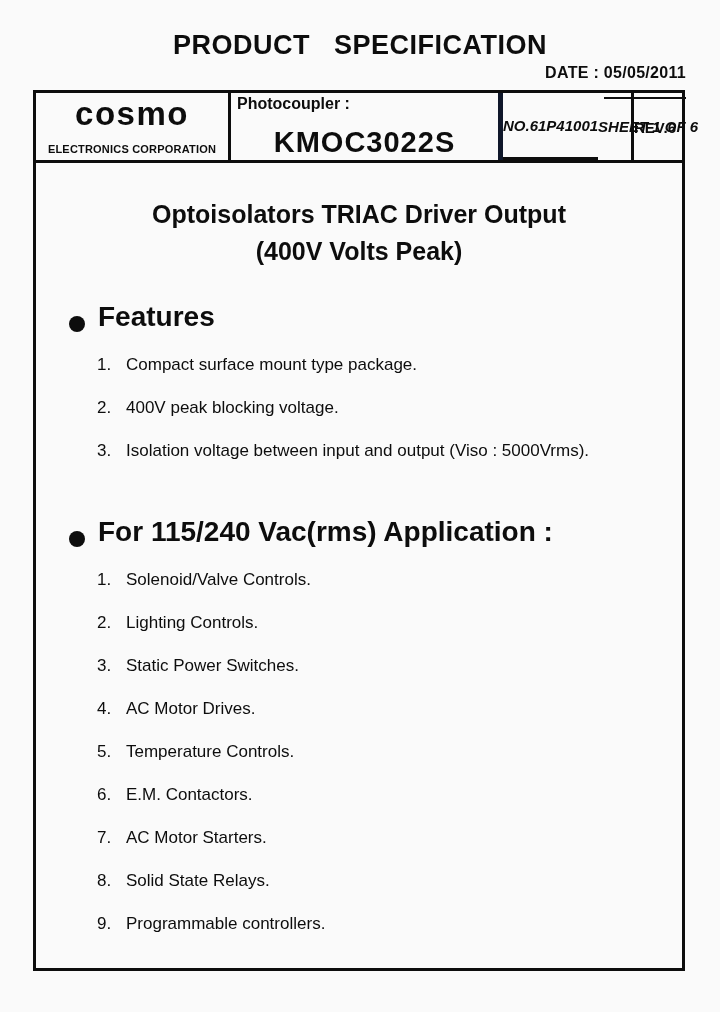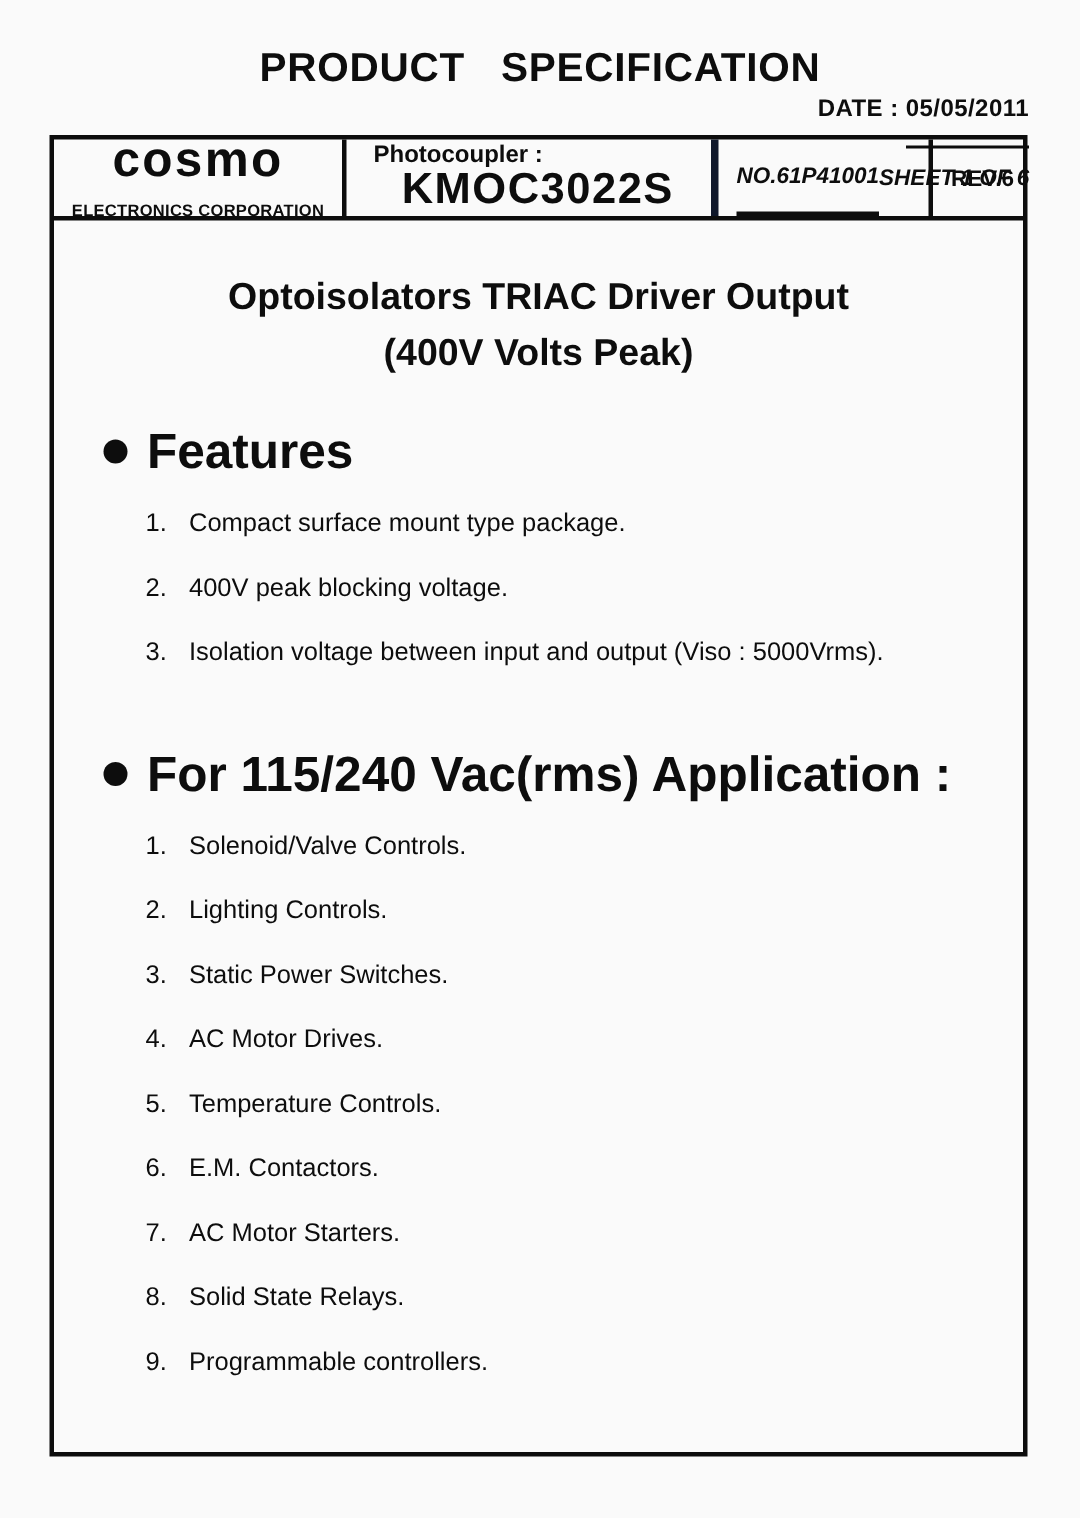--- a/index.html
+++ b/index.html
@@ -40,23 +40,22 @@
   .outer-box {
     position: absolute;
     left: 33px;
     top: 90px;
     width: 652px;
     height: 881px;
     border: 3px solid #0d0d0d;
   }
   .header-row {
     display: flex;
-    height: 54px;
+    height: 70px;
     border-bottom: 3px solid #0d0d0d;
-    gap: 12px;
   }
   .cell-logo {
     width: 195px;
     border-right: 3px solid #0d0d0d;
     display: flex;
     flex-direction: column;
     align-items: center;
     justify-content: center;
   }
   .logo-name {
@@ -129,24 +128,24 @@
   }
   .content-subtitle {
     text-align: center;
     font-size: 25px;
     font-weight: bold;
     line-height: 30px;
     margin-top: 7px;
   }
   .section-heading {
     display: flex;
-    align-items: center;
+    align-items: flex-end;
     gap: 13px;
     padding-left: 33px;
-    font-size: 33px;
+    font-size: 28px;
     font-weight: bold;
     line-height: 30px;
   }
   .section-heading.first { margin-top: 36px; }
   .section-heading.second { margin-top: 56px; }
   .bullet {
     width: 16px;
     height: 16px;
     background: #0d0d0d;
     border-radius: 50%;

